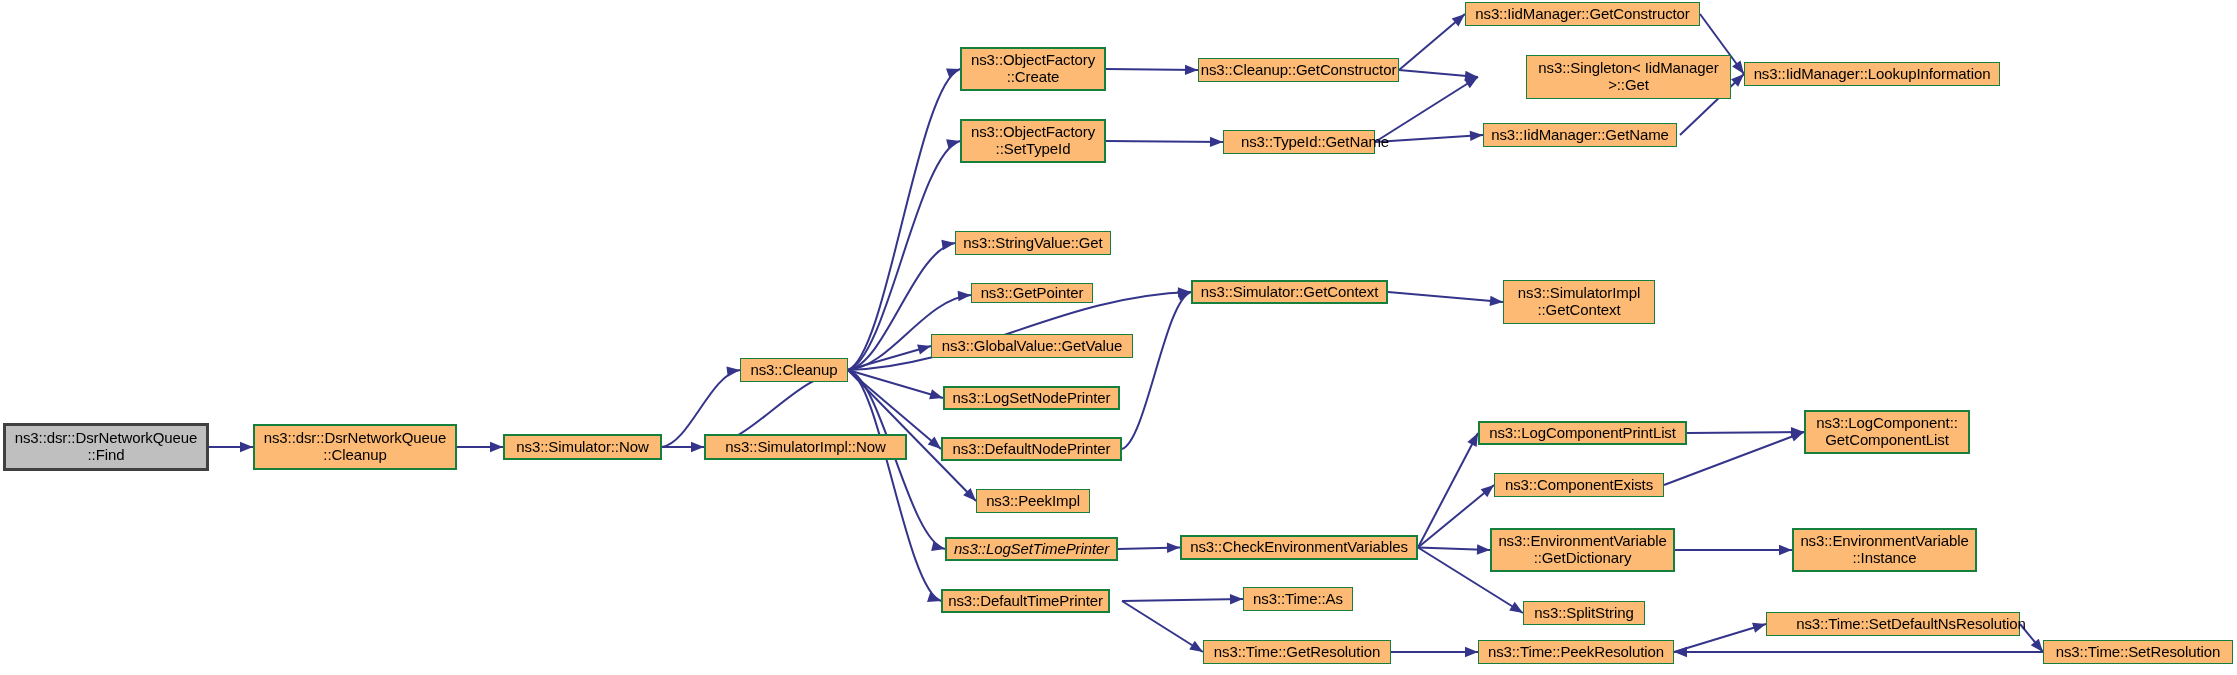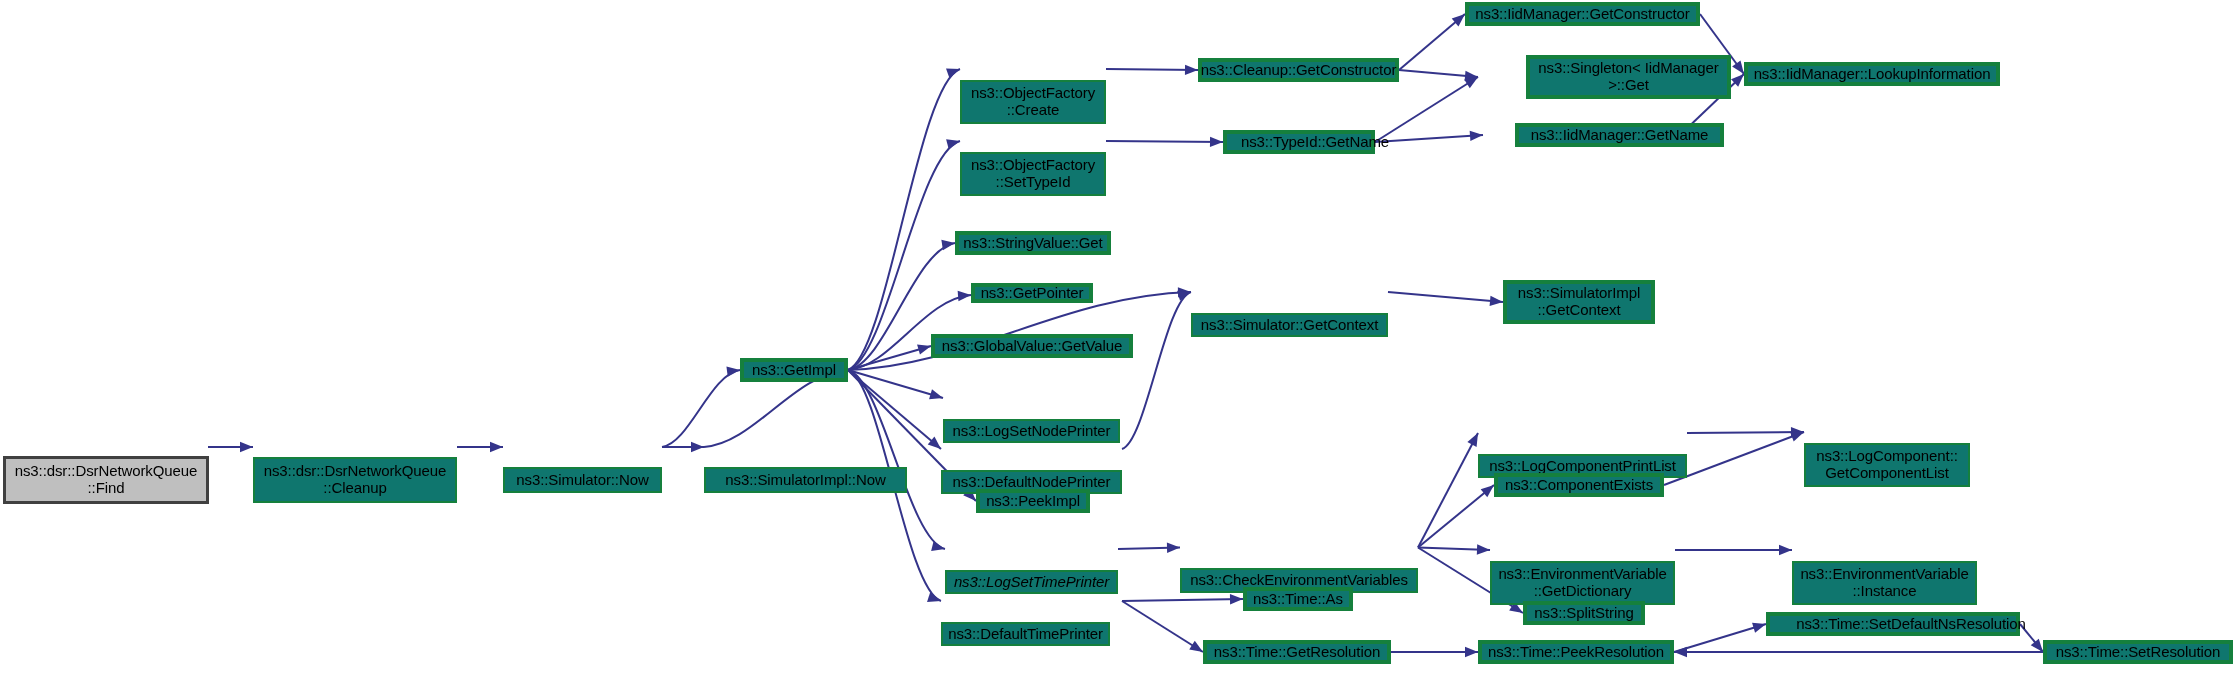--- a/index.html
+++ b/index.html
@@ -21,40 +21,39 @@
     position: absolute;
     left: 0;
     top: 0;
     width: 2237px;
     height: 675px;
     pointer-events: none;
   }
   .node {
     position: absolute;
     box-sizing: border-box;
-    border: 4px solid #15803d;
-    background: #0f766e;
+    border: 1px solid #15803d;
+    background: #fdba74;
     color: #000000;
     font-size: 15px;
     line-height: 1.12;
     text-align: center;
     display: flex;
     align-items: center;
     justify-content: center;
     white-space: pre;
     letter-spacing: -0.1px;
   }
   .node.root {
     background: #bfbfbf;
     border: 1px solid #404040;
     box-shadow: 0 0 0 1px #404040;
   }
   .node.thick {
     border-width: 2px;
-    margin-top: 33px;
   }
 </style>
 </head>
 <body>
 
 <div id="canvas">
   <svg id="edges" viewBox="0 0 2237 675">
       <path d="M 208 447 L 253 447" fill="none" stroke="#34348a" stroke-width="2"></path>
       <polygon points="253,447 240,452.2 240,441.8" fill="#34348a"></polygon>
       <path d="M 457 447 L 503 447" fill="none" stroke="#34348a" stroke-width="2"></path>
@@ -136,21 +135,21 @@
       <path d="M 2043 652 L 1674 652" fill="none" stroke="#34348a" stroke-width="2"></path>
       <polygon points="1674,652 1687,646.8 1687,657.2" fill="#34348a"></polygon>
     </svg>
   <div id="nodes">
       <div class="node root thick" style="left: 4px; top: 424px; width: 204px; height: 46px;">ns3::dsr::DsrNetworkQueue
 ::Find</div>
       <div class="node thick" style="left: 253px; top: 424px; width: 204px; height: 46px;">ns3::dsr::DsrNetworkQueue
 ::Cleanup</div>
       <div class="node thick" style="left: 503px; top: 434px; width: 159px; height: 26px;">ns3::Simulator::Now</div>
       <div class="node thick" style="left: 704px; top: 434px; width: 203px; height: 26px;">ns3::SimulatorImpl::Now</div>
-      <div class="node" style="left: 740px; top: 358px; width: 108px; height: 24px;">ns3::GetImpl</div>
+      <div class="node" style="left: 740px; top: 358px; width: 108px; height: 24px;">ns3::Cleanup</div>
       <div class="node thick" style="left: 960px; top: 47px; width: 146px; height: 44px;">ns3::ObjectFactory
 ::Create</div>
       <div class="node thick" style="left: 960px; top: 119px; width: 146px; height: 44px;">ns3::ObjectFactory
 ::SetTypeId</div>
       <div class="node" style="left: 955px; top: 231px; width: 156px; height: 24px;">ns3::StringValue::Get</div>
       <div class="node" style="left: 971px; top: 283px; width: 122px; height: 20px;">ns3::GetPointer</div>
       <div class="node" style="left: 931px; top: 334px; width: 202px; height: 24px;">ns3::GlobalValue::GetValue</div>
       <div class="node thick" style="left: 943px; top: 386px; width: 177px; height: 24px;">ns3::LogSetNodePrinter</div>
       <div class="node thick" style="left: 941px; top: 437px; width: 181px; height: 24px;">ns3::DefaultNodePrinter</div>
       <div class="node" style="left: 976px; top: 489px; width: 114px; height: 24px;">ns3::PeekImpl</div>
@@ -158,21 +157,21 @@
       <div class="node thick" style="left: 941px; top: 589px; width: 169px; height: 24px; text-align: center;">ns3::DefaultTimePrinter</div>
       <div class="node" style="left: 1198px; top: 58px; width: 201px; height: 24px;">ns3::Cleanup::GetConstructor</div>
       <div class="node" style="left: 1223px; top: 130px; width: 152px; height: 24px; padding-left: 32px;">ns3::TypeId::GetName</div>
       <div class="node thick" style="left: 1191px; top: 280px; width: 197px; height: 24px;">ns3::Simulator::GetContext</div>
       <div class="node thick" style="left: 1180px; top: 535px; width: 238px; height: 25px;">ns3::CheckEnvironmentVariables</div>
       <div class="node" style="left: 1243px; top: 587px; width: 110px; height: 24px;">ns3::Time::As</div>
       <div class="node" style="left: 1203px; top: 640px; width: 188px; height: 24px;">ns3::Time::GetResolution</div>
       <div class="node" style="left: 1465px; top: 2px; width: 235px; height: 24px;">ns3::IidManager::GetConstructor</div>
       <div class="node" style="left: 1478px; top: 55px; width: 205px; height: 44px; margin-left: 48px;">ns3::Singleton&lt; IidManager
 &gt;::Get</div>
-      <div class="node" style="left: 1483px; top: 123px; width: 209px; height: 24px; margin-left: 32px;">ns3::IidManager::GetName</div>
+      <div class="node" style="left: 1483px; top: 123px; width: 194px; height: 24px;">ns3::IidManager::GetName</div>
       <div class="node" style="left: 1503px; top: 280px; width: 152px; height: 44px;">ns3::SimulatorImpl
 ::GetContext</div>
       <div class="node thick" style="left: 1478px; top: 421px; width: 209px; height: 24px;">ns3::LogComponentPrintList</div>
       <div class="node" style="left: 1494px; top: 473px; width: 170px; height: 24px;">ns3::ComponentExists</div>
       <div class="node thick" style="left: 1490px; top: 528px; width: 185px; height: 44px;">ns3::EnvironmentVariable
 ::GetDictionary</div>
       <div class="node" style="left: 1523px; top: 601px; width: 122px; height: 24px;">ns3::SplitString</div>
       <div class="node" style="left: 1478px; top: 640px; width: 196px; height: 24px;">ns3::Time::PeekResolution</div>
       <div class="node thick" style="left: 1804px; top: 410px; width: 166px; height: 44px;">ns3::LogComponent::
 GetComponentList</div>

